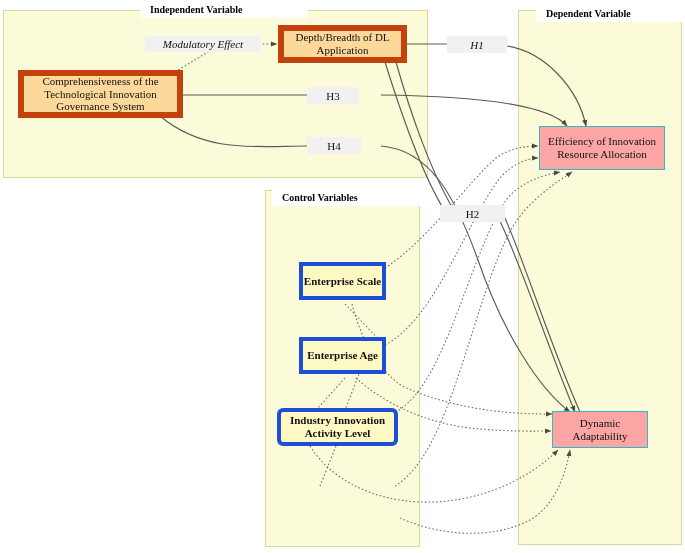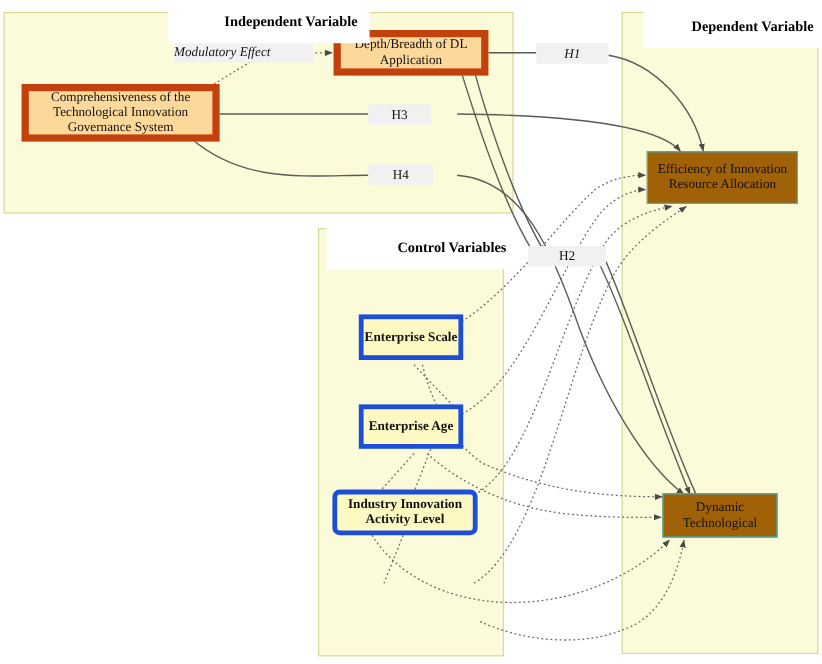--- a/index.html
+++ b/index.html
@@ -3,38 +3,38 @@
 <meta charset="utf-8">
 <style>
   html,body{margin:0;padding:0;background:#ffffff;}
   body{width:685px;height:553px;overflow:hidden;
        font-family:"Liberation Serif", serif;}
   #canvas{position:relative;width:685px;height:553px;background:#fff;}
 
   
   .panel{position:absolute;background:#fbfbd9;border:1px solid #d9d99c;box-sizing:border-box;}
   .panel-title{position:absolute;background:#ffffff;
-      font-family:"Liberation Serif", serif;font-weight:bold;font-size:12px;color:#000;
-      text-align:right;line-height:15px;padding:10px 10px;white-space:nowrap;z-index:6;}
+      font-family:"Liberation Serif", serif;font-weight:bold;font-size:10px;color:#000;
+      text-align:left;line-height:15px;padding:1px 10px;white-space:nowrap;z-index:6;}
 
   
   .box{position:absolute;box-sizing:border-box;display:flex;align-items:center;
        justify-content:center;text-align:center;font-size:11px;line-height:12.6px;
        color:#111;z-index:5;}
   .box span{display:block;width:100%;}
   .box-orange{background:#fcd89a;border:6px solid #c2410c;}
-  .box-teal{background:#a16207;border:1px solid #2fb9c4;}
+  .box-teal{background:#fca5a5;border:1px solid #2fb9c4;}
   .box-grey{background:#fef9c3;border:4px solid #1d4ed8;font-weight:bold;}
 
   
   .hlabel{position:absolute;background:#f1f1f1;box-sizing:border-box;
       display:flex;align-items:center;justify-content:center;
       font-size:11px;color:#111;z-index:5;}
   .mod-label{position:absolute;background:#f1f1f1;box-sizing:border-box;
-      display:flex;align-items:center;
+      display:flex;align-items:center;justify-content:center;
       font-style:italic;font-size:11px;color:#111;z-index:5;}
 
   
   #edges{position:absolute;left:0;top:0;width:685px;height:553px;z-index:3;}
   .solid-edge{fill:none;stroke:#5b5b57;stroke-width:1.15;}
   .dot-edge{fill:none;stroke:#6a6a62;stroke-width:1.05;stroke-dasharray:1.6 2.2;}
 </style>
 </head>
 <body>
 
@@ -103,21 +103,21 @@
 
   <div class="mod-label" style="left:145px;top:36px;width:116px;height:16px;">
     <span>Modulatory Effect</span>
   </div>
 
   <div class="box box-teal" style="left:539px;top:126px;width:126px;height:44px;">
     <span>Efficiency of Innovation Resource Allocation</span>
   </div>
 
   <div class="box box-teal" style="left:552px;top:411px;width:96px;height:37px;">
-    <span>Dynamic Technological</span>
+    <span>Dynamic Adaptability</span>
   </div>
 
   <div class="box box-grey" style="left:299px;top:262px;width:87px;height:38px;">
     <span>Enterprise Scale</span>
   </div>
 
   <div class="box box-grey" style="left:299px;top:337px;width:87px;height:37px;">
     <span>Enterprise Age</span>
   </div>
 

